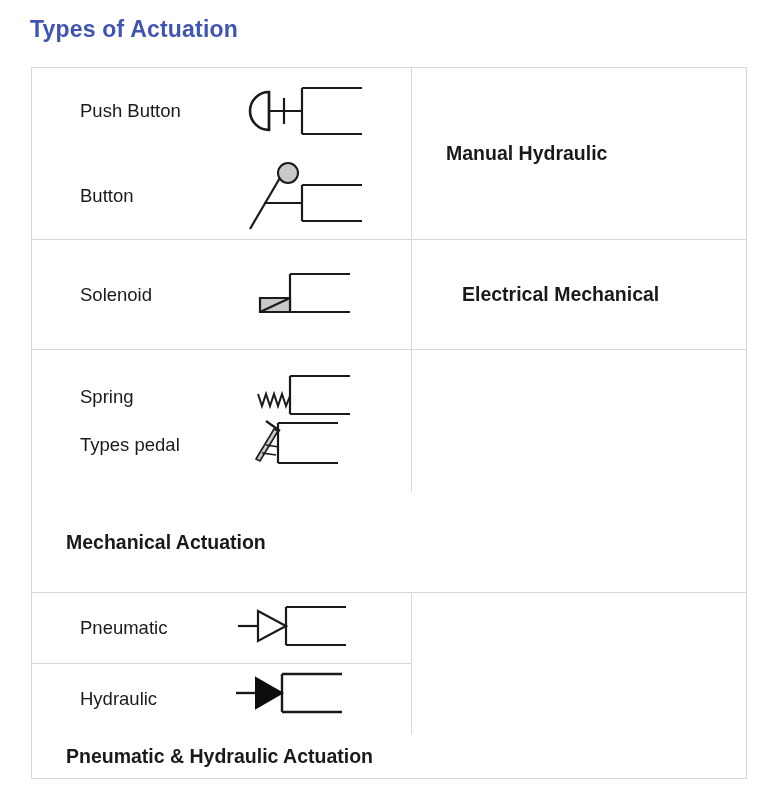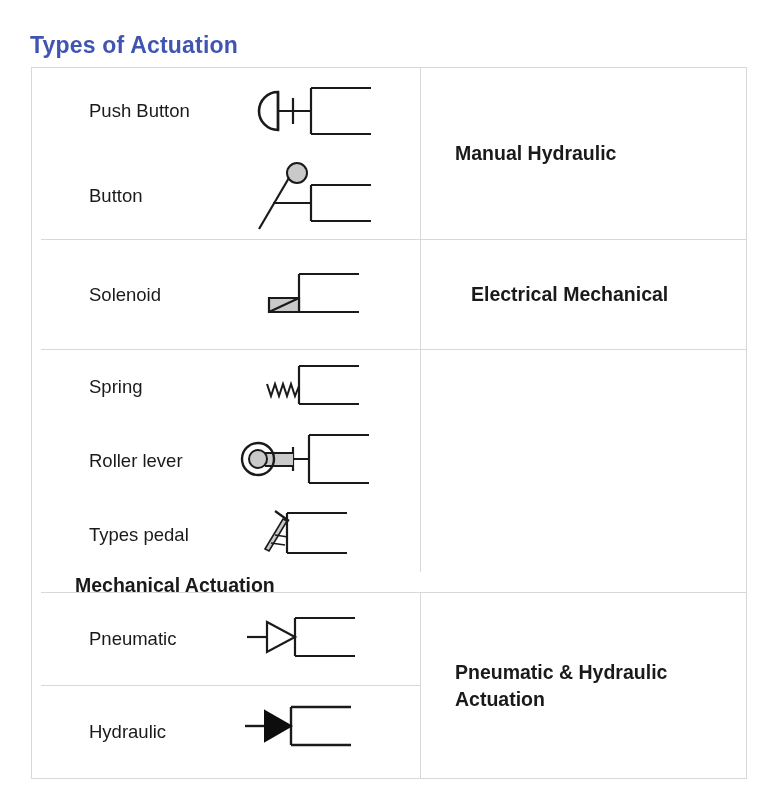--- a/index.html
+++ b/index.html
@@ -9,35 +9,34 @@
   body {
     width: 778px;
     height: 808px;
     background: #ffffff;
     font-family: "Liberation Sans", sans-serif;
     overflow: hidden;
   }
   #page-title {
     position: absolute;
     left: 30px;
-    top: 32px;
+    top: 16px;
     font-size: 23px;
     font-weight: bold;
     color: #4054b2;
     letter-spacing: 0.2px;
   }
   #table-wrap {
     position: absolute;
     left: 31px;
     top: 67px;
     width: 716px;
     height: 712px;
     border: 1px solid #d8d8d8;
     box-sizing: border-box;
-    padding-left: 9px;
   }
   .group-row {
     display: flex;
     border-bottom: 1px solid #d8d8d8;
     box-sizing: border-box;
   }
   .group-row.last { border-bottom: none; }
   .left-col {
     width: 380px;
     box-sizing: border-box;
@@ -79,21 +78,21 @@
     display: flex;
     align-items: center;
     justify-content: flex-start;
   }
   svg { display: block; overflow: visible; }
 
   
   .g0 { height: 172px; }
   .g1 { height: 110px; gap: 16px; }
   .g2 { height: 243px; flex-direction: column; }
-  .g3 { height: 185px; }
+  .g3 { height: 185px; flex-direction: column; }
 
   .g0 .sym-row { height: 50%; }
   .g2 .sym-row { height: 33.333%; }
   .g3 .sym-row { height: 50%; }
 </style>
 </head>
 <body>
 
 <div id="page-title">Types of Actuation</div>
 
@@ -175,39 +174,20 @@
           <svg width="150" height="70" viewBox="0 0 150 70">
             <g fill="none" stroke="#1a1a1a" stroke-width="2.2">
               <path d="M68 14 L128 14 M68 14 L68 52 M68 52 L128 52"></path>
 
               <path d="M36 32 L40 44 L44 32 L48 44 L52 32 L56 44 L60 32 L64 44 L68 34" stroke-width="2"></path>
             </g>
           </svg>
         </div>
       </div>
 
-      <div class="sym-row">
-        <div class="sym-name">Roller lever</div>
-        <div class="sym-art">
-          <svg width="150" height="80" viewBox="0 0 150 80">
-            <g fill="none" stroke="#1a1a1a" stroke-width="2.2">
-              <path d="M78 14 L138 14 M78 14 L78 62 M78 62 L138 62"></path>
-
-              <path d="M40 38 L78 38"></path>
-              <path d="M62 26 L62 50"></path>
-
-              <rect x="34" y="32" width="28" height="13" fill="#c9c9c9" stroke="none"></rect>
-              <path d="M34 32 L62 32 M34 45 L62 45"></path>
-
-              <circle cx="27" cy="38" r="16" fill="none" stroke="#1a1a1a" stroke-width="2.4"></circle>
-              <circle cx="27" cy="38" r="9" fill="#c9c9c9" stroke="#1a1a1a" stroke-width="2"></circle>
-            </g>
-          </svg>
-        </div>
-      </div>
 
       <div class="sym-row">
         <div class="sym-name">Types pedal</div>
         <div class="sym-art">
           <svg width="150" height="72" viewBox="0 0 150 72">
             <g fill="none" stroke="#1a1a1a" stroke-width="2.2">
               <path d="M56 14 L116 14 M56 14 L56 54 M56 54 L116 54"></path>
 
               <path d="M34 50 L52 20 L56 22 L38 52 Z" fill="#c9c9c9" stroke="#1a1a1a" stroke-width="1.6"></path>
               <path d="M40 44 L54 46" stroke-width="1.6"></path>

